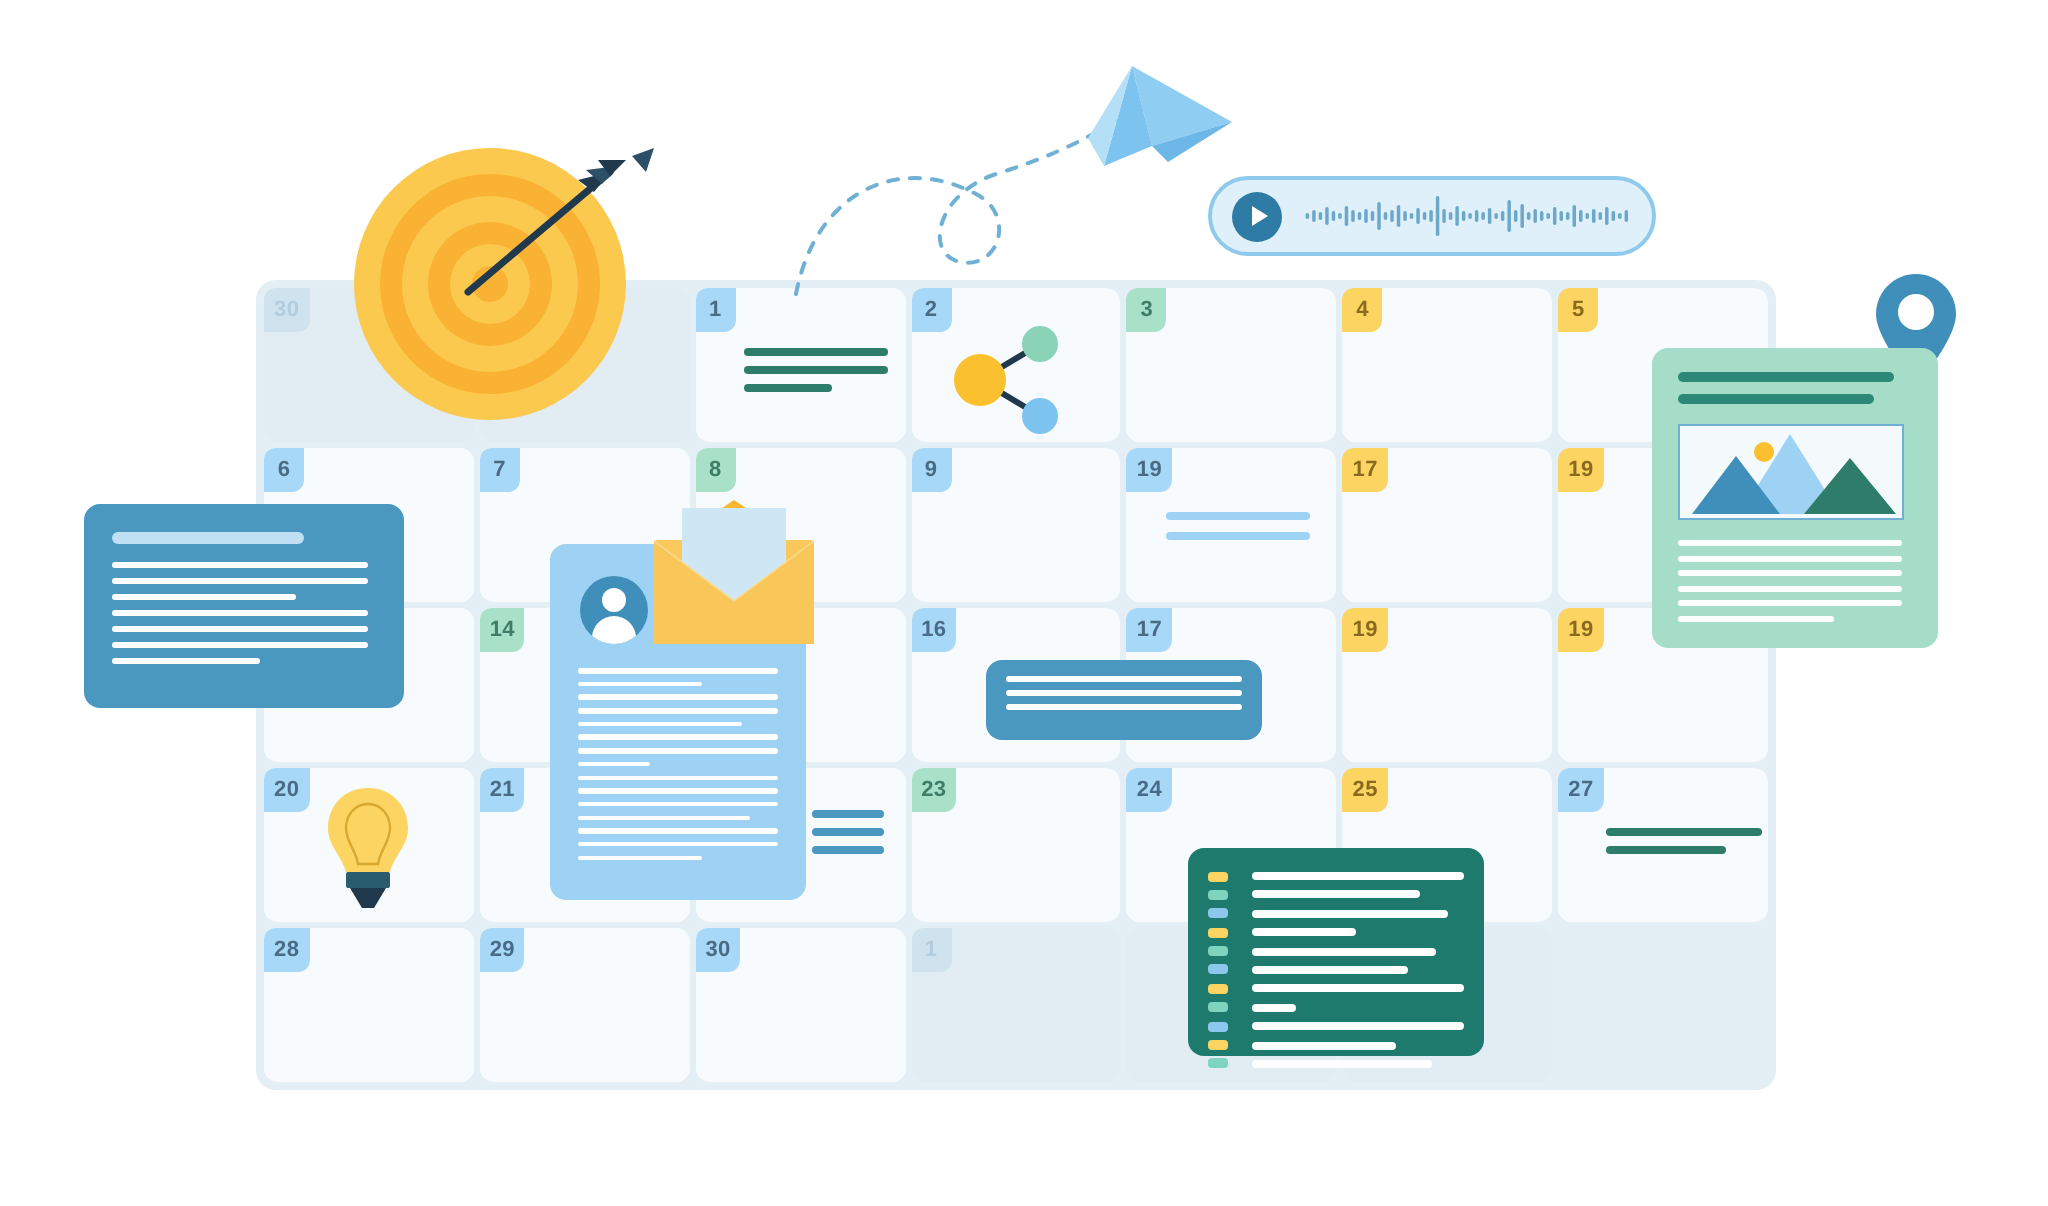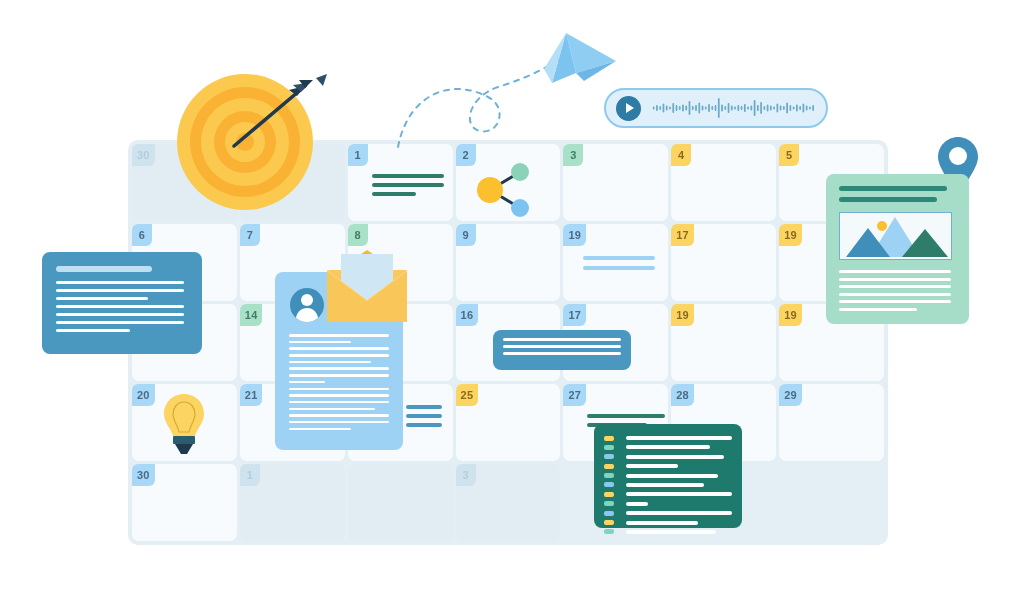--- a/index.html
+++ b/index.html
@@ -176,20 +176,26 @@
         <div class="cell">
           <div class="badge b-yellow">19</div>
         </div>
         <div class="cell">
           <div class="badge b-blue">20</div>
         </div>
         <div class="cell">
           <div class="badge b-blue">21</div>
         </div>
         <div class="cell"></div>
+        <div class="cell">
+          <div class="badge b-green">23</div>
+        </div>
+        <div class="cell">
+          <div class="badge b-blue">24</div>
+        </div>
         <div class="cell">
           <div class="badge b-yellow">25</div>
         </div>
         <div class="cell">
           <div class="badge b-blue">27</div>
           <div class="lines" style="left: 24px; top: 30px;">
             <div class="ln" style="width: 78px; height: 4px; background: rgb(46, 125, 107); margin-bottom: 5px;"></div>
             <div class="ln" style="width: 60px; height: 4px; background: rgb(46, 125, 107); margin-bottom: 5px;"></div>
           </div>
         </div>

